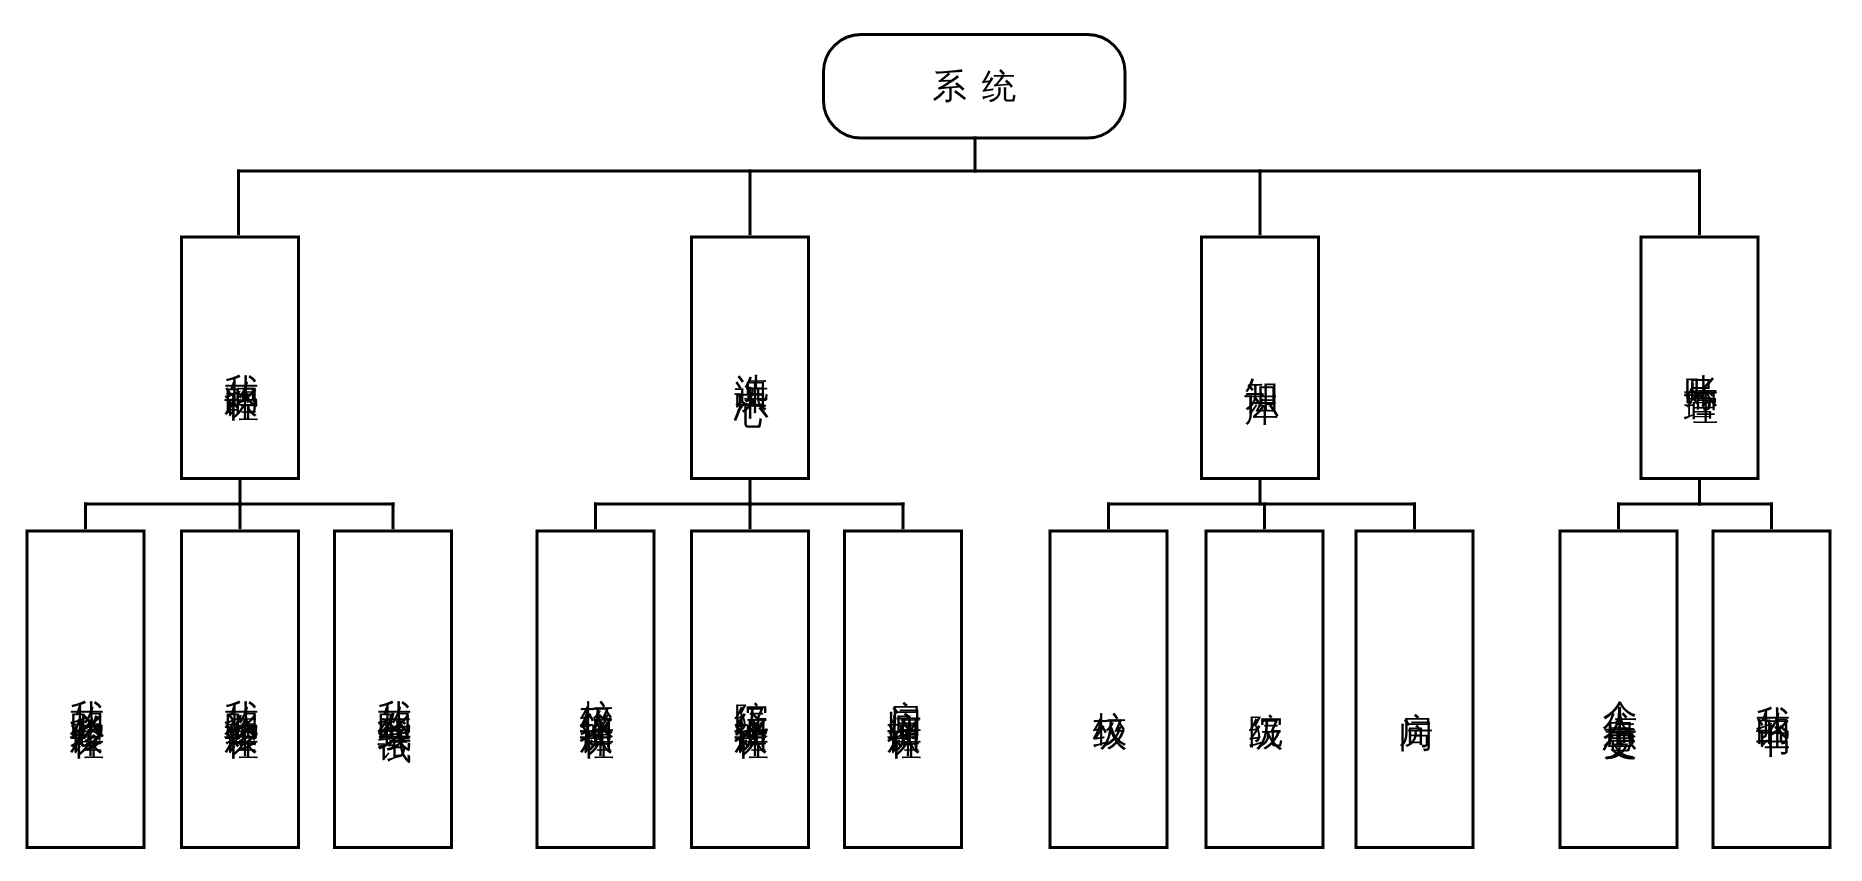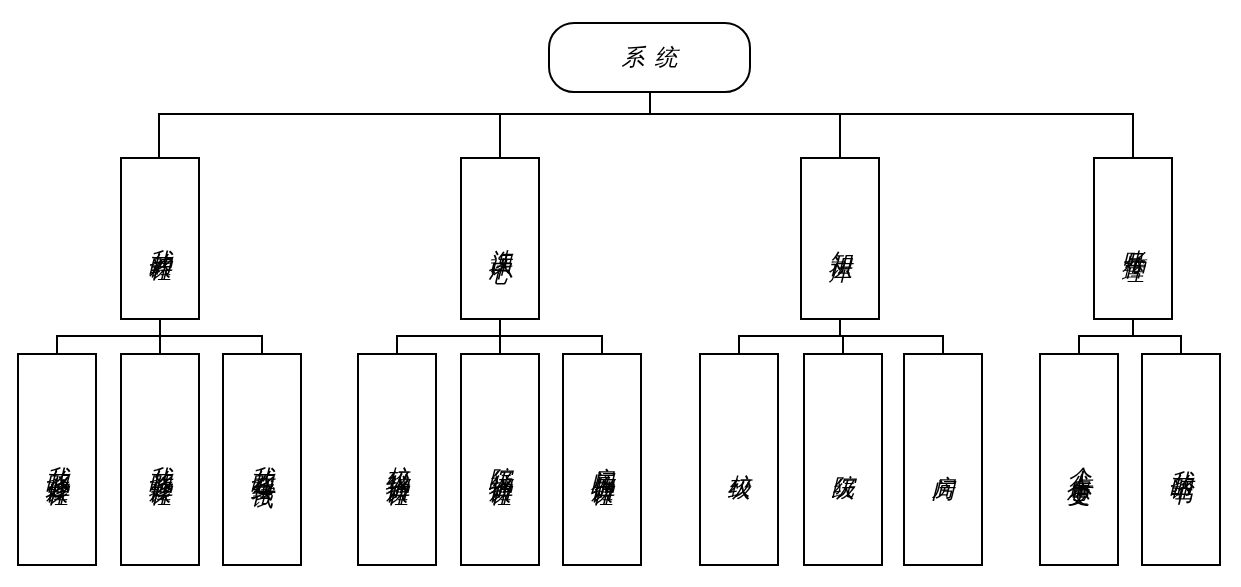--- a/index.html
+++ b/index.html
@@ -7,21 +7,20 @@
     background: #ffffff;
     font-family: "DejaVu Serif", "Liberation Serif", serif;
   }
   .canvas {
     position: relative;
     width: 1241px;
     height: 587px;
     background: #ffffff;
     overflow: hidden;
     color: #000000;
-    font-style: italic;
   }
   
   .node {
     position: absolute;
     border: 2px solid #000000;
     background: #ffffff;
     display: flex;
     align-items: center;
     justify-content: center;
     font-size: 23px;

